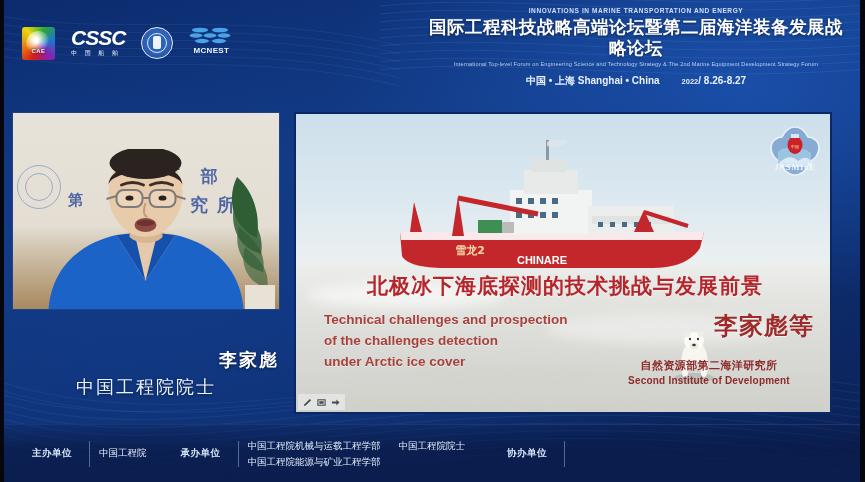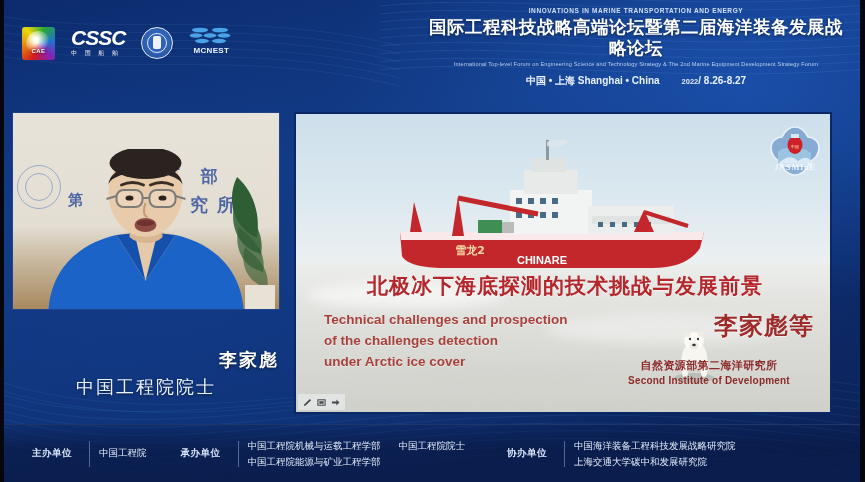--- a/index.html
+++ b/index.html
@@ -393,24 +393,20 @@
             <span class="ftext">中国工程院能源与矿业工程学部</span>
           </div>
         </div>
       </div>
 
       <div class="sp2"></div>
 
       <div class="fgroup">
         <div class="flabel">协办单位</div>
         <div class="fsep"></div>
-        <div class="fcol">
-          <span class="ftext">中国海洋装备工程科技发展战略研究院</span>
-          <span class="ftext">上海交通大学碳中和发展研究院</span>
-        </div>
       </div>
 
     </div>
   </div>
 
   <div class="edge" id="edge-l"></div>
   <div class="edge" id="edge-r"></div>
 </div>
 
 </body></html>

